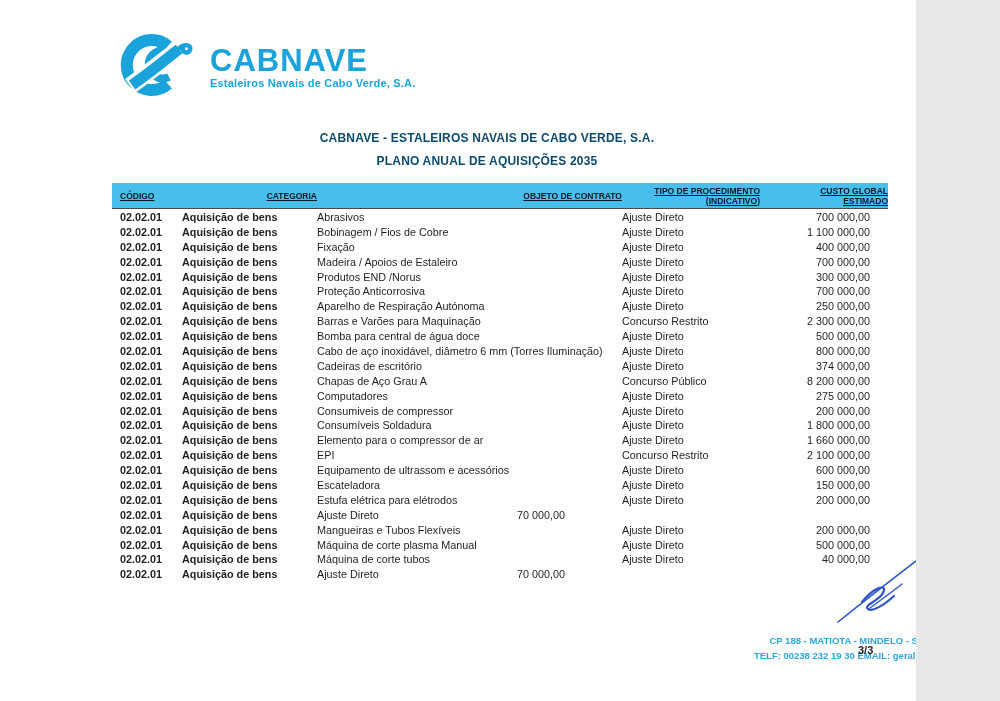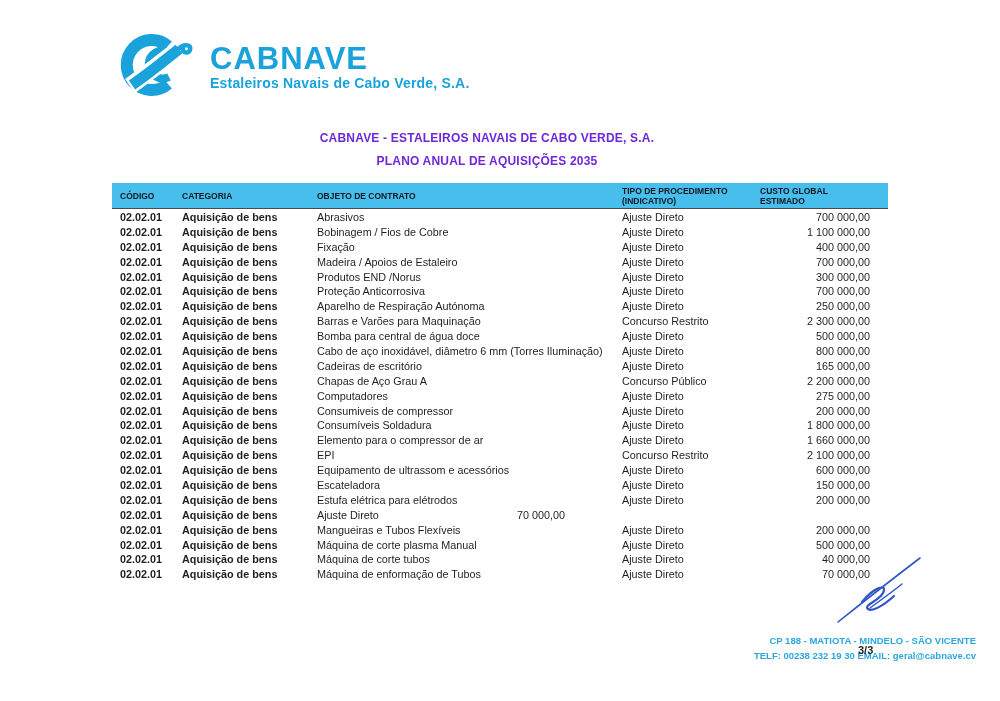--- a/index.html
+++ b/index.html
@@ -1,43 +1,43 @@
 <!DOCTYPE html>
 <html><head>
 <meta charset="utf-8">
 <style>
   * { margin:0; padding:0; box-sizing:border-box; }
   body { background:#e8e8e8; font-family:"Liberation Sans", sans-serif; }
   .page {
-    position:relative; width:1000px; height:701px; background:#ffffff;
+    position:relative; width:916px; height:701px; background:#ffffff;
     overflow:hidden; color:#1f1f1f;padding-left:48px;
   }
   
   .logo { position:absolute; left:106px; top:28px; display:flex; align-items:center; }
   .logo-mark { width:100px; height:72px; }
   .logo-text { margin-left:4px; margin-top:6px; }
   .logo-name { font-size:31px; font-weight:bold; color:#1aa3db; letter-spacing:1px; line-height:30px; }
-  .logo-sub { font-size:14px; font-weight:bold; color:#1aa3db; margin-top:1px; letter-spacing:0.2px; }
+  .logo-sub { font-size:11px; font-weight:bold; color:#1aa3db; margin-top:1px; letter-spacing:0.2px; }
   
   .title-block { position:absolute; top:131px; left:0; width:974px; text-align:center; }
-  .title-line { font-size:12px; font-weight:bold; color:#6d28d9; letter-spacing:0.2px; }
+  .title-line { font-size:12px; font-weight:bold; color:#0c4a6e; letter-spacing:0.2px; }
   .title-line.second { margin-top:9px; }
   
   .doc-table { position:absolute; left:112px; top:183px; width:776px; }
   .thead {
     display:flex; align-items:center; height:26px; background:#47beec;
-    border-bottom:1px solid #4a4a4a; font-weight:bold; font-size:8.5px; color:#101820;
+    border-bottom:1px solid #4a4a4a; font-weight:bold; font-size:8.5px; color:#101820;text-decoration:underline;
   }
   .c-cod { width:70px; }
   .c-cat { width:135px; }
   .c-obj { width:305px; }
   .c-tip { width:138px; }
   .c-cus { width:128px; }
   .thead .c-cod { padding-left:8px; text-align:left; }
-  .thead .c-cat, .thead .c-obj, .thead .c-tip, .thead .c-cus { text-align:left; }
+  .thead .c-cat, .thead .c-obj, .thead .c-tip, .thead .c-cus { text-align:right; }
   .two-line div { line-height:10px; }
   .tbody { padding-top:1px; }
   .trow { display:flex; height:14.9px; line-height:14.9px; font-size:10.8px; }
   .trow .c-cod { padding-left:8px; font-weight:bold; }
   .trow .c-cat { font-weight:bold; }
   .trow .c-obj { white-space:nowrap; overflow:hidden; }
   .trow .c-cus { text-align:right; padding-right:18px; }
   
   .footer-block { position:absolute; top:633px; left:0; width:976px; text-align:right;
     color:#2ba7de; font-size:9.5px; font-weight:bold; line-height:15px; }
@@ -168,29 +168,29 @@
           <div class="c-obj">Cabo de aço inoxidável, diâmetro 6 mm (Torres Iluminação)</div>
           <div class="c-tip">Ajuste Direto</div>
           <div class="c-cus">800 000,00</div>
         </div>
 
         <div class="trow">
           <div class="c-cod">02.02.01</div>
           <div class="c-cat">Aquisição de bens</div>
           <div class="c-obj">Cadeiras de escritório</div>
           <div class="c-tip">Ajuste Direto</div>
-          <div class="c-cus">165 000,00</div>
+          <div class="c-cus">374 000,00</div>
         </div>
 
         <div class="trow">
           <div class="c-cod">02.02.01</div>
           <div class="c-cat">Aquisição de bens</div>
           <div class="c-obj">Chapas de Aço Grau A</div>
           <div class="c-tip">Concurso Público</div>
-          <div class="c-cus">2 200 000,00</div>
+          <div class="c-cus">8 200 000,00</div>
         </div>
 
         <div class="trow">
           <div class="c-cod">02.02.01</div>
           <div class="c-cat">Aquisição de bens</div>
           <div class="c-obj">Computadores</div>
           <div class="c-tip">Ajuste Direto</div>
           <div class="c-cus">275 000,00</div>
         </div>
 
@@ -277,21 +277,20 @@
           <div class="c-cod">02.02.01</div>
           <div class="c-cat">Aquisição de bens</div>
           <div class="c-obj">Máquina de corte tubos</div>
           <div class="c-tip">Ajuste Direto</div>
           <div class="c-cus">40 000,00</div>
         </div>
 
         <div class="trow">
           <div class="c-cod">02.02.01</div>
           <div class="c-cat">Aquisição de bens</div>
-          <div class="c-obj">Máquina de enformação de Tubos</div>
           <div class="c-tip">Ajuste Direto</div>
           <div class="c-cus">70 000,00</div>
         </div>
       </div>
   </div>
 
   <svg class="signature" viewBox="0 0 86 68">
     <path d="M2 66 C 22 50, 50 28, 84 2" fill="none" stroke="#2f55c9" stroke-width="1.6" stroke-linecap="round"></path>
     <path d="M26 46 c 12 -15 26 -19 21 -9 c -4 8 -20 12 -15 16 c 4 3 15 -3 26 -13" fill="none" stroke="#2f55c9" stroke-width="2.2" stroke-linecap="round"></path>
     <path d="M34 52 C 45 44, 56 36, 66 28" fill="none" stroke="#2f55c9" stroke-width="1.4" stroke-linecap="round"></path>

